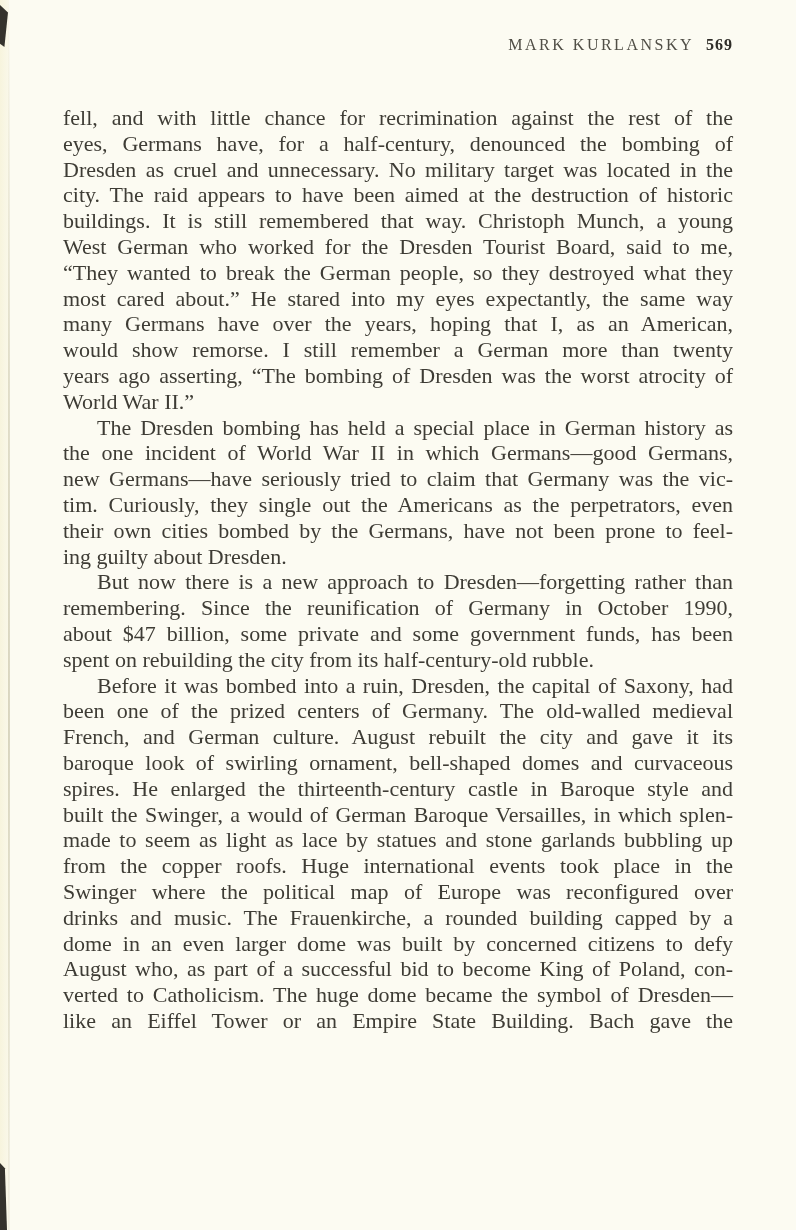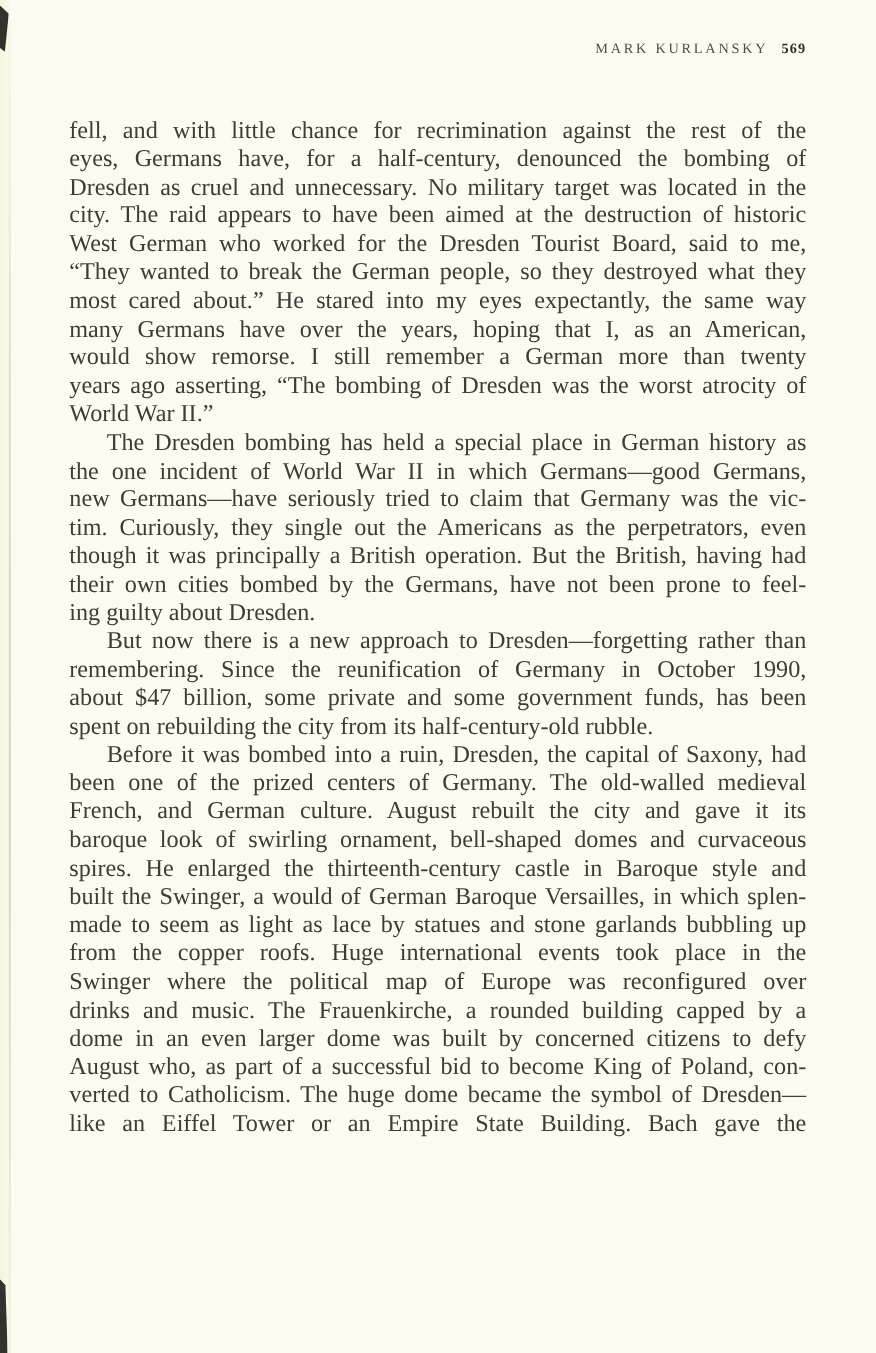--- a/index.html
+++ b/index.html
@@ -35,21 +35,21 @@
   .mark-bottom-left {
     position: absolute; left: 0; top: 1163px;
     width: 7px; height: 67px;
     background: #34322c;
     clip-path: polygon(0 0, 70% 8%, 100% 100%, 0 100%);
   }
   .page-header {
     position: absolute;
     top: 36px; left: 63px; width: 670px;
     text-align: right;
-    font-size: 13px;
+    font-size: 16px;
     white-space: nowrap;
   }
   .author-name {
     letter-spacing: 2.5px;
     color: #504e46;
   }
   .page-number {
     font-weight: bold;
     letter-spacing: 1px;
     margin-left: 12px;
@@ -81,34 +81,34 @@
 <div class="page-header">
   <span class="author-name">MARK KURLANSKY</span><span class="page-number">569</span>
 </div>
 
 <div class="page-body">
     <div class="paragraph">
       <div class="line">fell, and with little chance for recrimination against the rest of the</div>
       <div class="line">eyes, Germans have, for a half-century, denounced the bombing of</div>
       <div class="line">Dresden as cruel and unnecessary. No military target was located in the</div>
       <div class="line">city. The raid appears to have been aimed at the destruction of historic</div>
+      <div class="line">buildings. It is still remembered that way. Christoph Munch, a young</div>
       <div class="line">West German who worked for the Dresden Tourist Board, said to me,</div>
       <div class="line">“They wanted to break the German people, so they destroyed what they</div>
       <div class="line">most cared about.” He stared into my eyes expectantly, the same way</div>
       <div class="line">many Germans have over the years, hoping that I, as an American,</div>
       <div class="line">would show remorse. I still remember a German more than twenty</div>
       <div class="line">years ago asserting, “The bombing of Dresden was the worst atrocity of</div>
       <div class="line last-left">World War II.”</div>
     </div>
     <div class="paragraph indented">
       <div class="line">The Dresden bombing has held a special place in German history as</div>
       <div class="line">the one incident of World War II in which Germans—good Germans,</div>
       <div class="line">new Germans—have seriously tried to claim that Germany was the vic-</div>
       <div class="line">tim. Curiously, they single out the Americans as the perpetrators, even</div>
-      <div class="line">though it was principally a British operation. But the British, having had</div>
       <div class="line">their own cities bombed by the Germans, have not been prone to feel-</div>
       <div class="line last-left">ing guilty about Dresden.</div>
     </div>
     <div class="paragraph indented">
       <div class="line">But now there is a new approach to Dresden—forgetting rather than</div>
       <div class="line">remembering. Since the reunification of Germany in October 1990,</div>
       <div class="line">about $47 billion, some private and some government funds, has been</div>
       <div class="line last-left">spent on rebuilding the city from its half-century-old rubble.</div>
     </div>
     <div class="paragraph indented">

